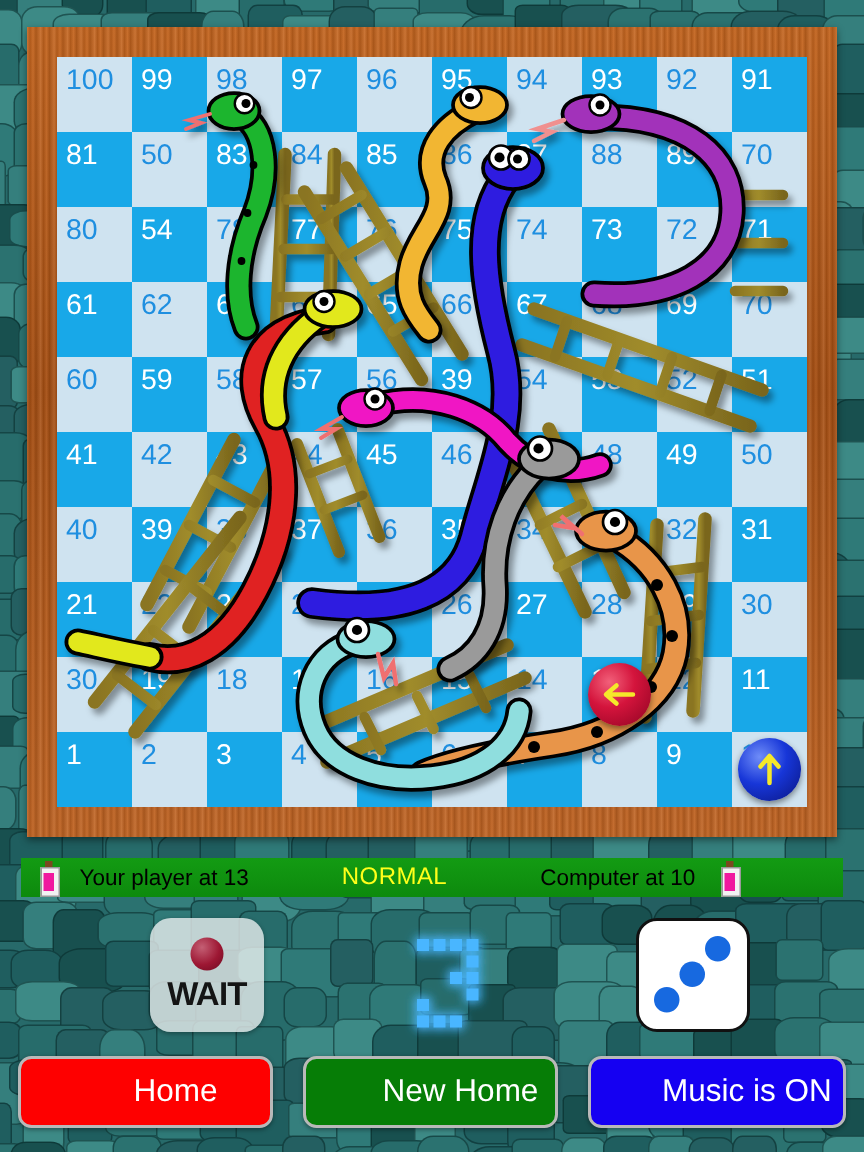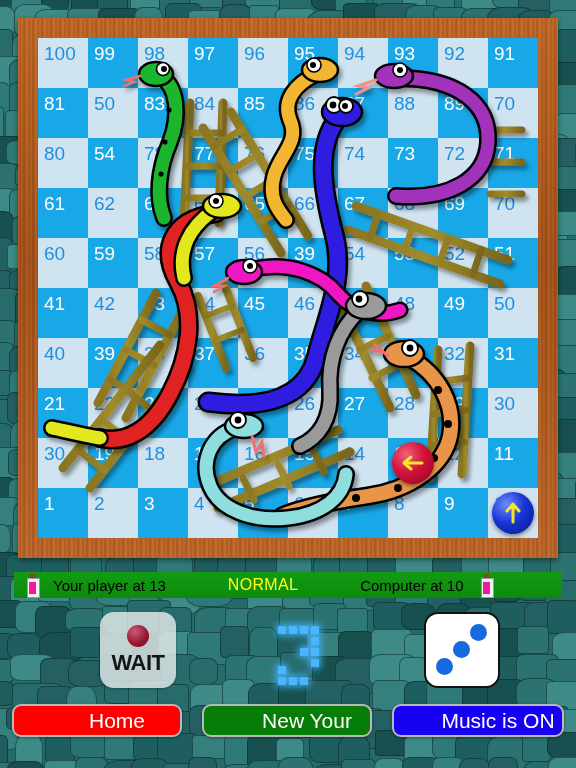--- a/index.html
+++ b/index.html
@@ -70,21 +70,21 @@
   #wait-btn .lbl{font-size:22px;font-weight:bold;color:#141414;letter-spacing:-.5px;}
   #roll-num{position:absolute;left:252px;top:4px;width:72px;height:88px;}
   #dice{
     position:absolute;left:412px;top:8px;width:76px;height:76px;border-radius:14px;
     background:#ffffff;border:2px solid #111;box-sizing:border-box;
   }
   #dice .pip{position:absolute;width:17px;height:17px;border-radius:50%;background:#1769e0;}
   
   #btnrow{position:absolute;left:0;top:704px;width:576px;height:46px;}
   .btn{
-    position:absolute;top:0;height:33px;border-radius:9px;border:2px solid #b9b9b9;
+    position:absolute;top:0;height:48px;border-radius:9px;border:2px solid #b9b9b9;
     display:flex;align-items:center;justify-content:center;box-sizing:border-box;
     color:#fff;font-size:21px;box-shadow:0 1px 3px rgba(0,0,0,.35);padding-left:40px;
   }
   #btn-home{left:12px;width:170px;background:#fe0000;}
   #btn-new{left:202px;width:170px;background:#067d06;}
   #btn-music{left:392px;width:172px;background:#1500f2;}
 </style>
 </head>
 <body>
 
@@ -1256,15 +1256,15 @@
 
   <div id="dice">
     <div class="pip" style="left:44px;top:10px;"></div>
     <div class="pip" style="left:27px;top:27px;"></div>
     <div class="pip" style="left:10px;top:44px;"></div>
   </div>
 </div>
 
 <div id="btnrow">
   <div class="btn" id="btn-home">Home</div>
-  <div class="btn" id="btn-new">New Your</div>
+  <div class="btn" id="btn-new">New Home</div>
   <div class="btn" id="btn-music">Music is ON</div>
 </div>
 
 </body></html>

